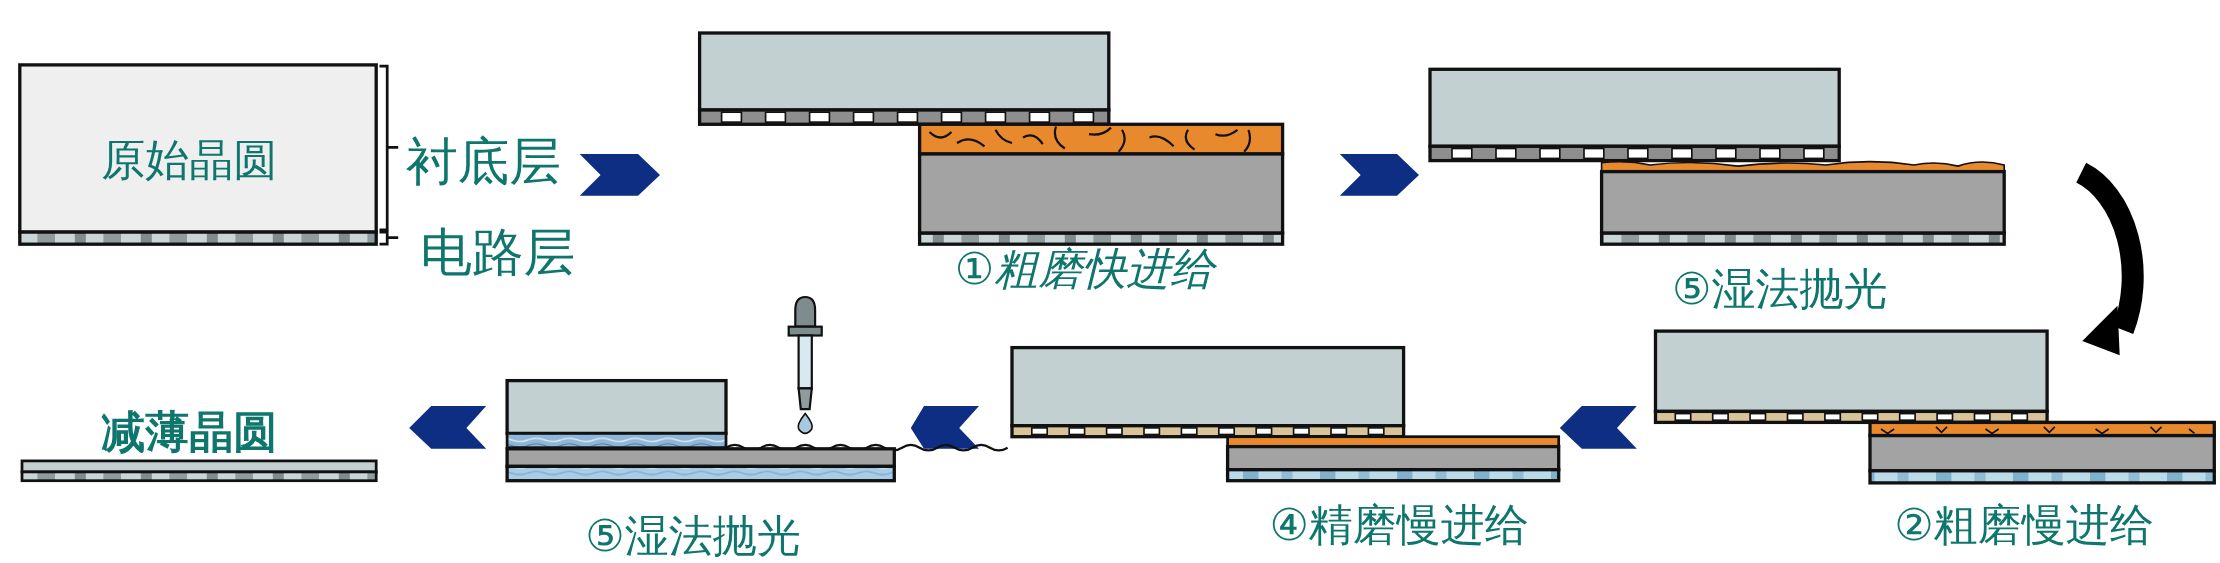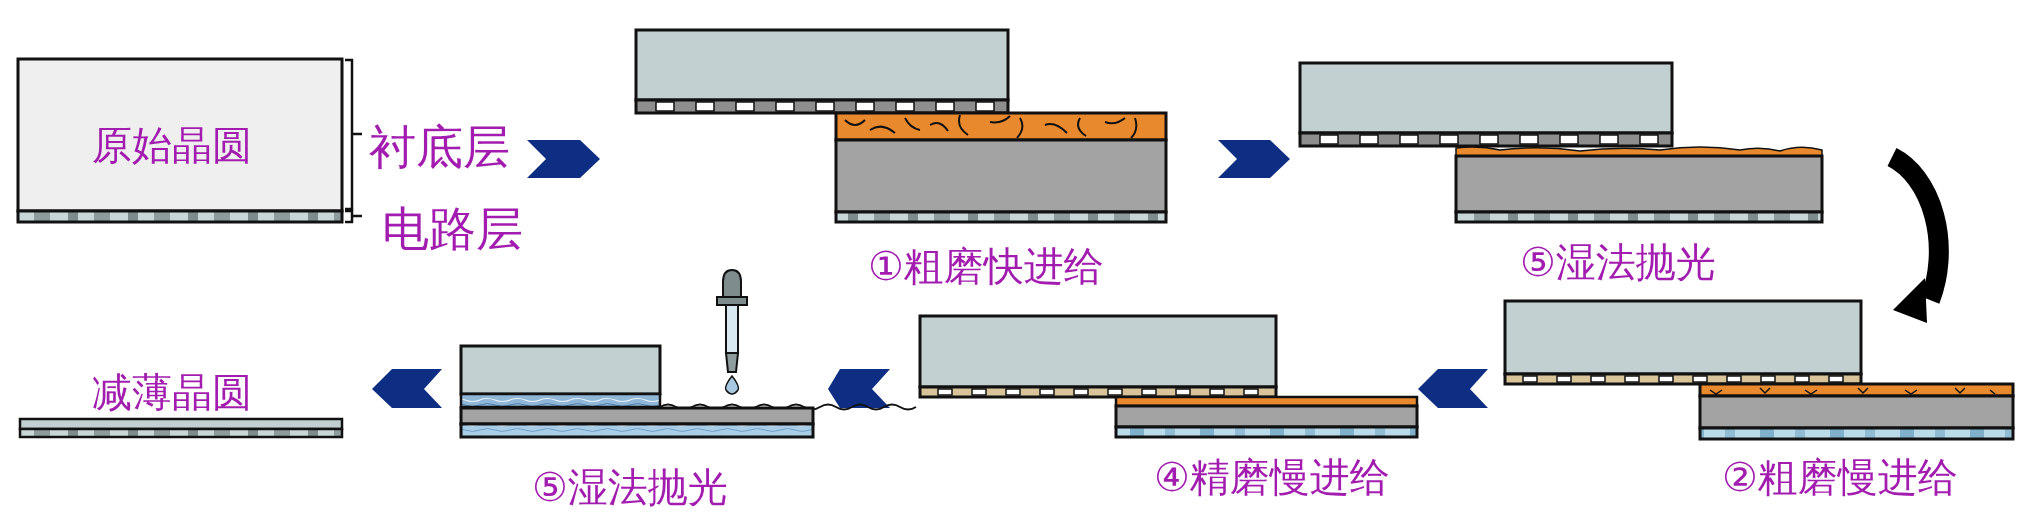--- a/index.html
+++ b/index.html
@@ -1,18 +1,18 @@
 <!DOCTYPE html>
 <html><head>
 <meta charset="utf-8">
 <style>
   html,body{margin:0;padding:0;background:#ffffff;}
   body{width:2018px;height:512px;position:relative;overflow:hidden;font-family:"DejaVu Sans","Liberation Sans",sans-serif;}
   #stage{position:absolute;left:0;top:0;width:2018px;height:512px;}
-  .lbl{position:absolute;font-family:"DejaVu Sans","Liberation Sans",sans-serif;color:#a21caf;white-space:nowrap;}
+  .lbl{position:absolute;font-family:"DejaVu Sans","Liberation Sans",sans-serif;color:#0f766e;white-space:nowrap;}
   .step-label{font-size:40px;}
   .side-label{font-size:47px;}
   .title-label{font-size:40px;}
 </style>
 </head>
 <body>
 
 <svg id="stage" width="2018" height="512" viewBox="0 0 2018 512">
   <defs>
     <pattern id="circuitPat" width="60" height="10" patternUnits="userSpaceOnUse">
@@ -159,19 +159,19 @@
   <g>
     <rect x="20" y="419" width="322" height="10" fill="#c3d0d1" stroke="#111" stroke-width="2.5"></rect>
     <rect x="20" y="429" width="322" height="8" fill="url(#circuitPat)" stroke="#111" stroke-width="2.5"></rect>
   </g>
 </svg>
 
 <div class="lbl title-label" style="left:92px;top:118px;">原始晶圆</div>
 <div class="lbl side-label" style="left:369px;top:116px;">衬底层</div>
 <div class="lbl side-label" style="left:382px;top:198px;">电路层</div>
 
-<div class="lbl step-label" style="left:868px;top:239px;">①粗磨快进给</div>
+<div class="lbl step-label" style="left:868px;top:217px;font-style:italic;">①粗磨快进给</div>
 <div class="lbl step-label" style="left:1520px;top:235px;">⑤湿法抛光</div>
 <div class="lbl step-label" style="left:1722px;top:450px;">②粗磨慢进给</div>
 <div class="lbl step-label" style="left:1154px;top:450px;">④精磨慢进给</div>
 <div class="lbl step-label" style="left:532px;top:460px;">⑤湿法抛光</div>
 
-<div class="lbl title-label" style="left:92px;top:365px;">减薄晶圆</div>
+<div class="lbl title-label" style="left:92px;top:365px;font-weight:bold;">减薄晶圆</div>
 
 </body></html>

